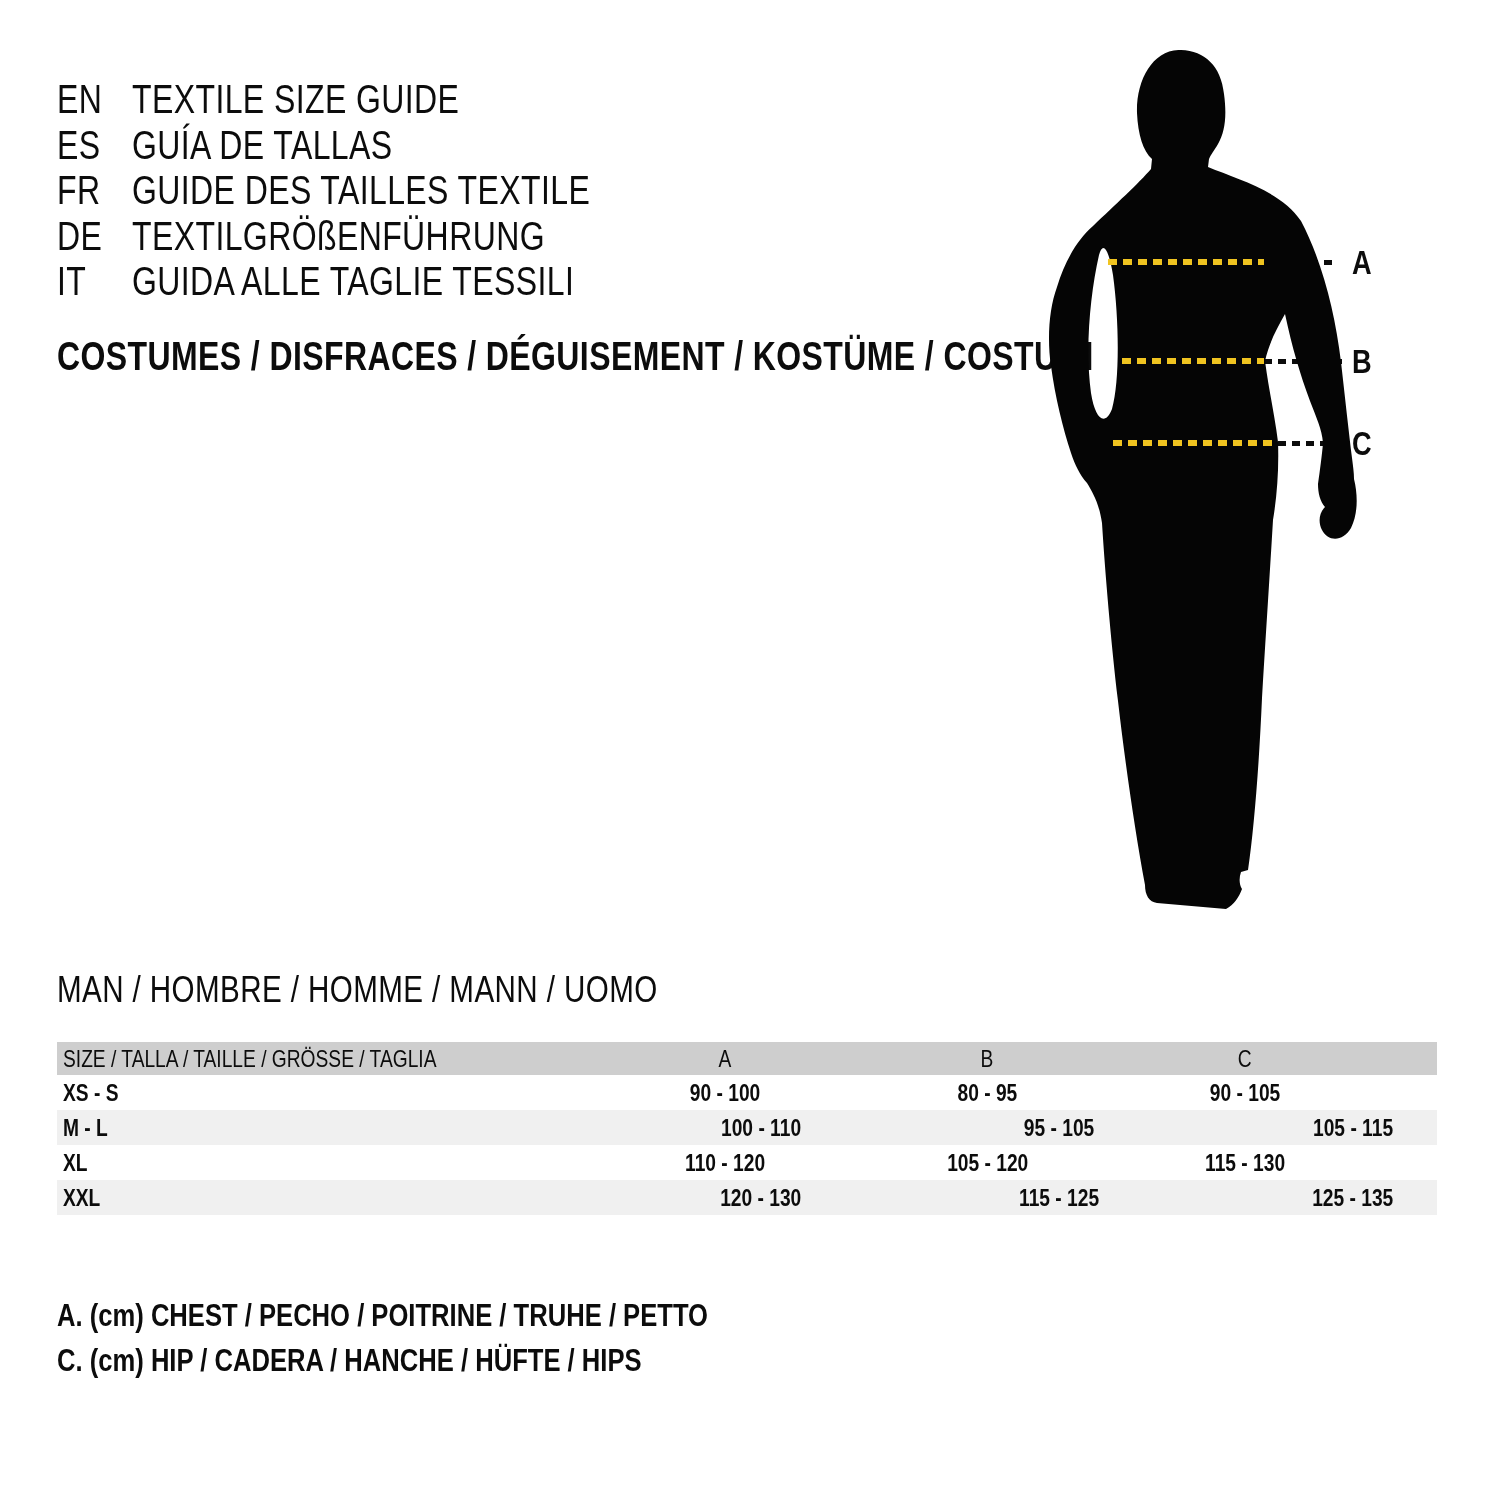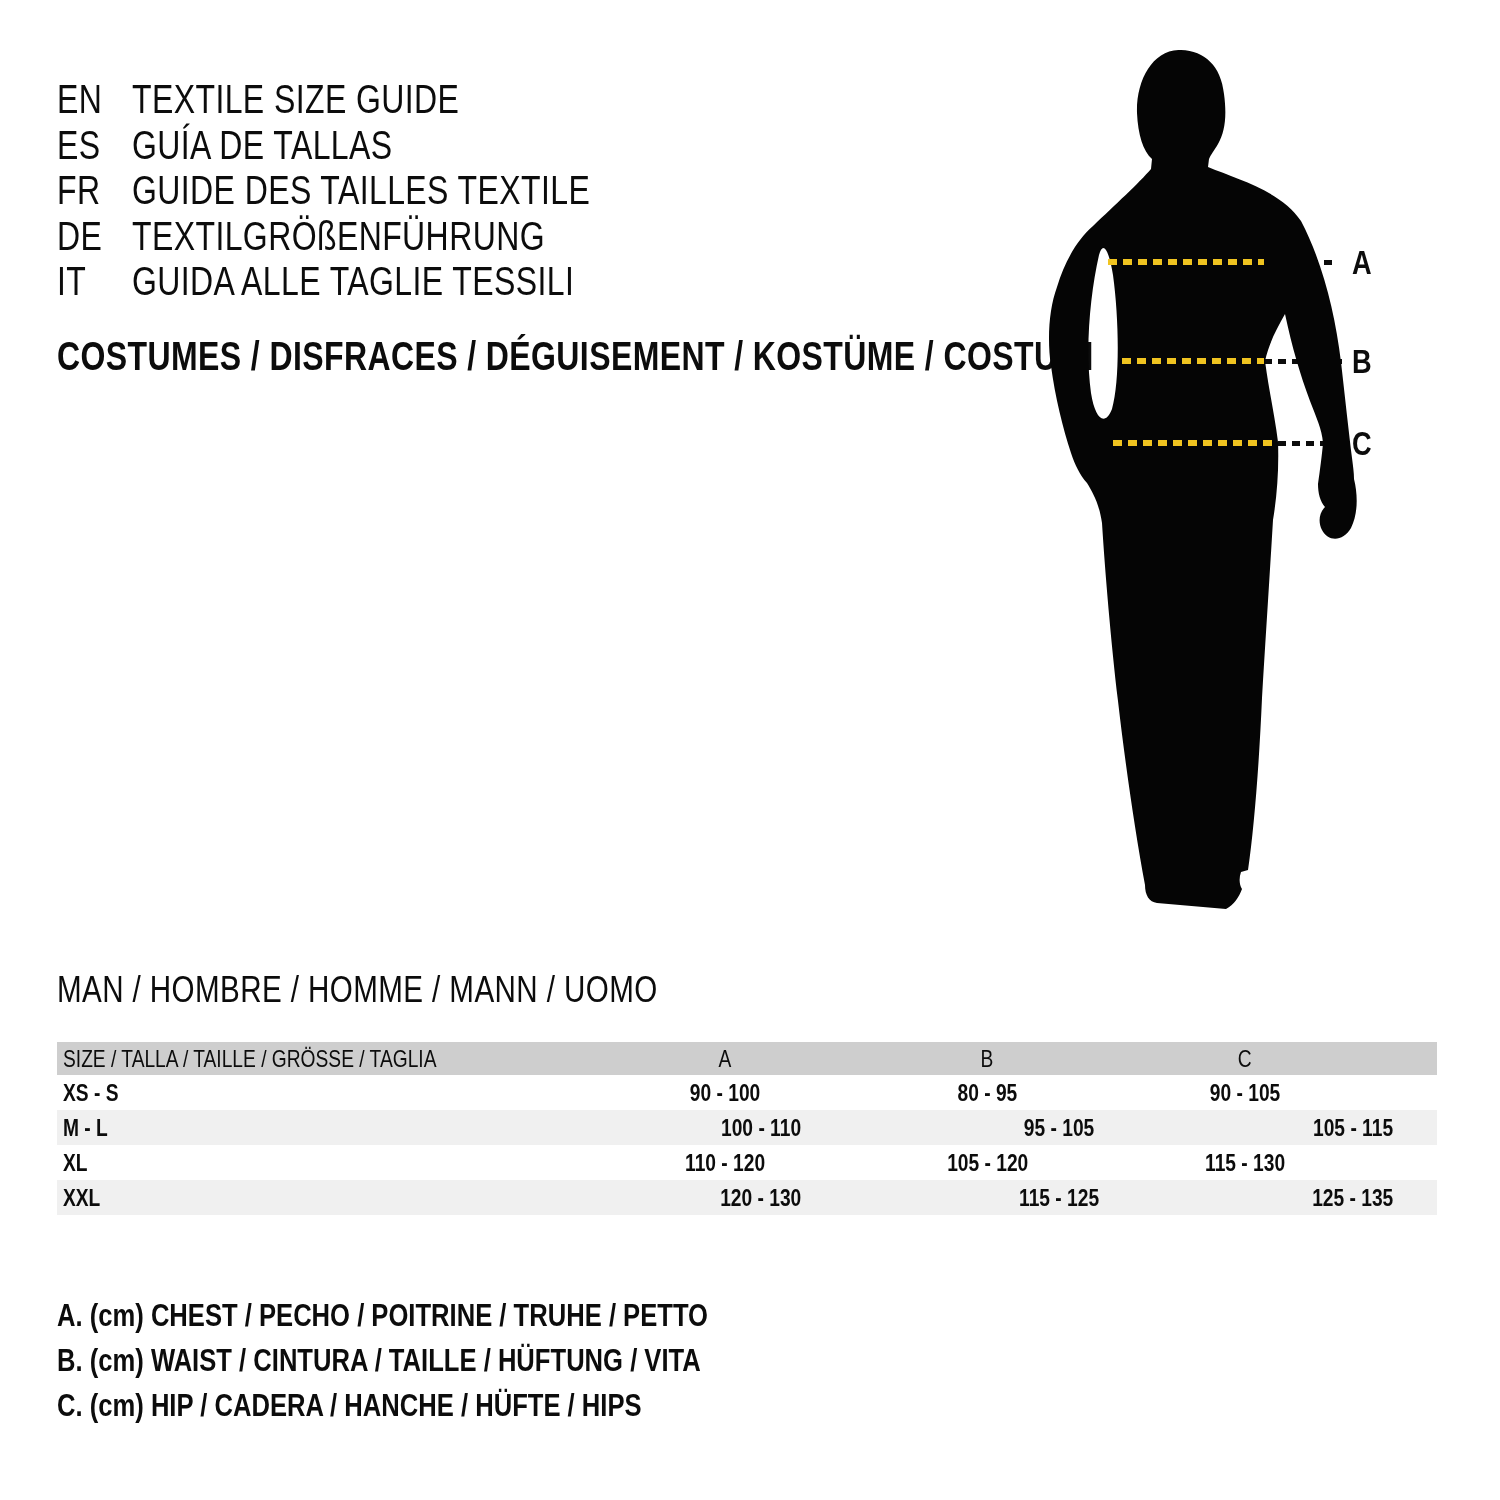--- a/index.html
+++ b/index.html
@@ -215,18 +215,15 @@
     <div class="t-cell num"><span class="cxc">125 - 135</span></div>
     <div class="t-cell"></div>
   </div>
 </div>
 
 <div class="footnotes">
   <div class="footnote-row">
     <span class="cx">A. (cm) CHEST / PECHO / POITRINE / TRUHE / PETTO</span>
   </div>
   <div class="footnote-row">
-    <span class="cx">B. (cm) WAIST / CINTURA / TAILLE / HÜFTUNG / VITA</span>
-  </div>
-  <div class="footnote-row">
     <span class="cx">C. (cm) HIP / CADERA / HANCHE / HÜFTE / HIPS</span>
   </div>
 </div>
 
 </body></html>

